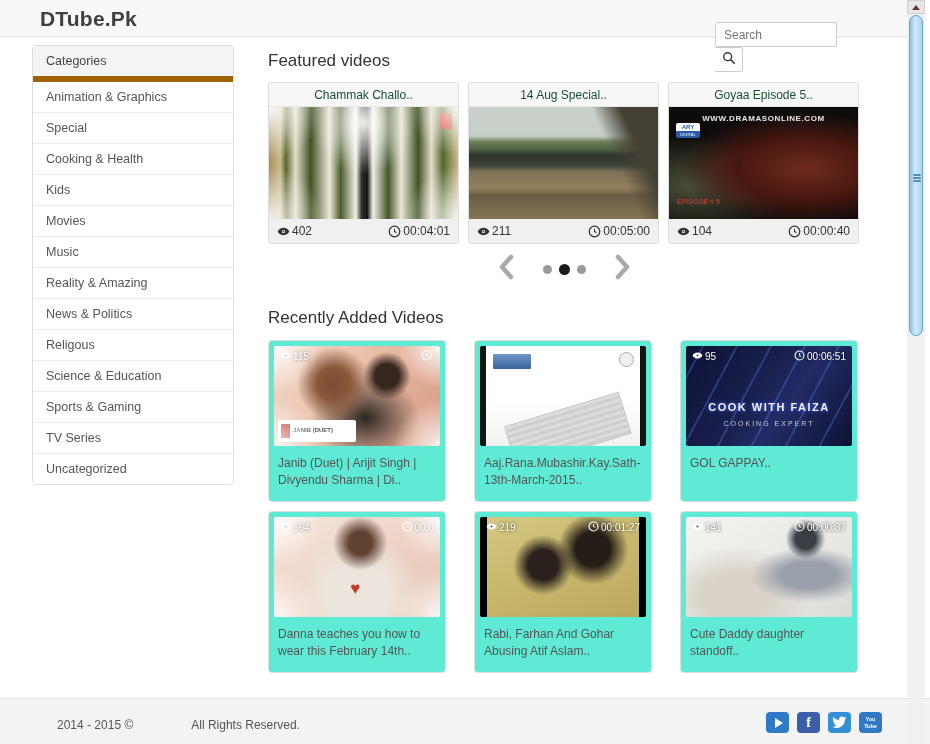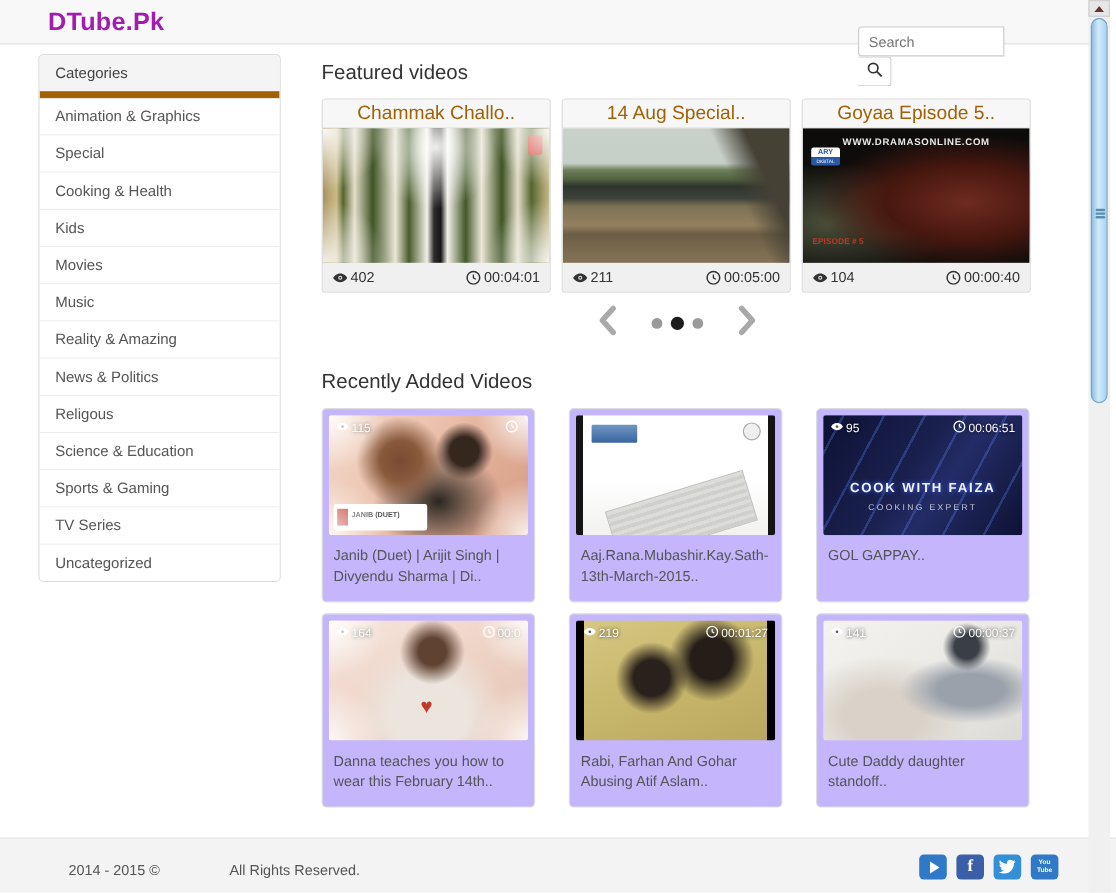--- a/index.html
+++ b/index.html
@@ -1,55 +1,55 @@
 <!DOCTYPE html>
 <html><head>
 <meta charset="utf-8">
 <style>
   * { margin:0; padding:0; box-sizing:border-box; }
   html,body { width:930px; height:744px; }
   body { font-family:"Liberation Sans", sans-serif; background:#ffffff; position:relative; overflow:hidden; }
 
   
   .header { position:absolute; top:0; left:0; width:912px; height:37px; background:#f8f8f8; border-bottom:1px solid #e2e2e2; }
-  .logo { position:absolute; left:40px; top:7px; font-size:21px; font-weight:bold; color:#a21caf; letter-spacing:0.2px; cursor:pointer; }
+  .logo { position:absolute; left:40px; top:7px; font-size:21px; font-weight:bold; color:#404040; letter-spacing:0.2px; cursor:pointer; }
   .search-group { position:absolute; right:75px; top:22px; display:flex;flex-direction:column; }
   .search-input { width:122px; height:25px; border:1px solid #ccc; border-radius:3px 0 0 3px; padding:0 8px; font-size:12px; color:#555; background:#fff; outline:none; }
   .search-btn { width:28px; height:25px; border:1px solid #ccc; border-left:none; border-radius:0 3px 3px 0; background:#fff; display:flex; align-items:center; justify-content:center; cursor:pointer; }
 
   
   .sidebar { position:absolute; left:32px; top:45px; width:202px; background:#fff; border:1px solid #ddd; border-radius:4px; overflow:hidden; }
   .cat-header { background:#f4f4f4; padding:8px 13px; font-size:12.5px; color:#444; border-bottom:6px solid #a16207; }
   .cat-item { background:#fff; padding:8px 13px; font-size:12.5px; color:#555; border-bottom:1px solid #ededed; cursor:pointer; }
   .cat-item:last-child { border-bottom:none; }
 
   
   .main { position:absolute; left:268px; top:45px; width:592px; }
   .section-heading { font-size:17px; font-weight:400; color:#333; }
   .h-featured { margin:6px 0 11px 0; }
   .h-recent { margin:22px 0 11px 0; }
 
   .featured-row { display:flex; gap:9px; }
   .fcard { width:191px; background:#f3f3f3; border:1px solid #ddd; border-radius:3px; overflow:hidden; }
-  .fcard-title { height:24px; line-height:24px; text-align:center; font-size:16px; color:#a16207; background:#f7f7f7; border-bottom:1px solid #e7e7e7; white-space:nowrap; overflow:hidden; cursor:pointer; }
+  .fcard-title { height:24px; line-height:24px; text-align:center; font-size:12px; color:#14532d; background:#f7f7f7; border-bottom:1px solid #e7e7e7; white-space:nowrap; overflow:hidden; cursor:pointer; }
   .fthumb { position:relative; width:100%; height:112px; overflow:hidden; cursor:pointer; }
   .fstats { display:flex; justify-content:space-between; align-items:center; padding:5px 8px; font-size:12px; color:#333; background:#f0f0f0; }
   .stat { display:flex; align-items:center; gap:2px; }
   .stat svg { display:block; }
 
   
   .carousel { display:flex; align-items:center; justify-content:center; gap:26px; margin-top:8px; height:34px; }
   .chev { cursor:pointer; display:flex; align-items:center; }
   .dots { display:flex; gap:7px; align-items:center; }
   .dot { width:9px; height:9px; border-radius:50%; background:#9a9a9a; cursor:pointer; }
   .dot.active { background:#1c1c1c; width:11px; height:11px; }
 
   
   .recent-grid { display:grid; grid-template-columns:178px 178px 178px; column-gap:28px; row-gap:9px; margin-top:12px; }
-  .rcard { background:#c4b5fd; border:1px solid #ddd; border-radius:4px; padding:5px; }
+  .rcard { background:#5eead4; border:1px solid #ddd; border-radius:4px; padding:5px; }
   .rthumb { position:relative; width:100%; height:100px; overflow:hidden; border-radius:2px; cursor:pointer; }
   .rtitle { padding:9px 4px 4px 4px; font-size:12px; line-height:1.45; color:#555; min-height:50px; cursor:pointer; }
   .ov { position:absolute; top:4px; display:flex; align-items:center; gap:2px; color:#fff; font-size:10px; text-shadow:0 0 3px rgba(0,0,0,.8); }
   .ov-l { left:6px; } .ov-r { right:6px; }
 
   
   .th-chammak { background:
     radial-gradient(circle at 50% 14%, rgba(255,255,255,.92), rgba(255,255,255,0) 38%),
     linear-gradient(90deg,#a8925c 0,#caba88 6%,#56662f 9%,#e3ddc8 14%,#3f5424 22%,#ece7d8 32%,#495c2a 38%,#f3f0e8 46%,#2e2d2b 49%,#161513 52%,#f3f0e8 55%,#43572a 63%,#ece7d8 70%,#3f5424 79%,#e3ddc8 86%,#56662f 92%,#caba88 100%); }
   .red-badge { position:absolute; top:6px; right:6px; width:12px; height:16px; background:#d03a2e; border-radius:2px; }

